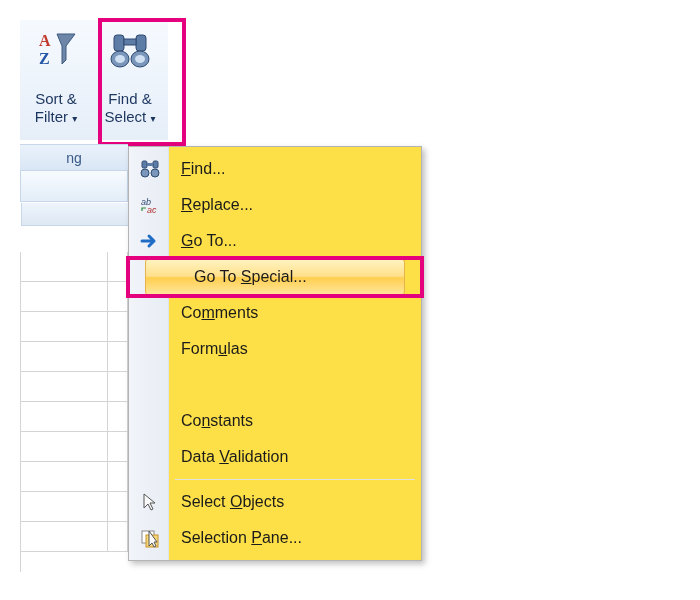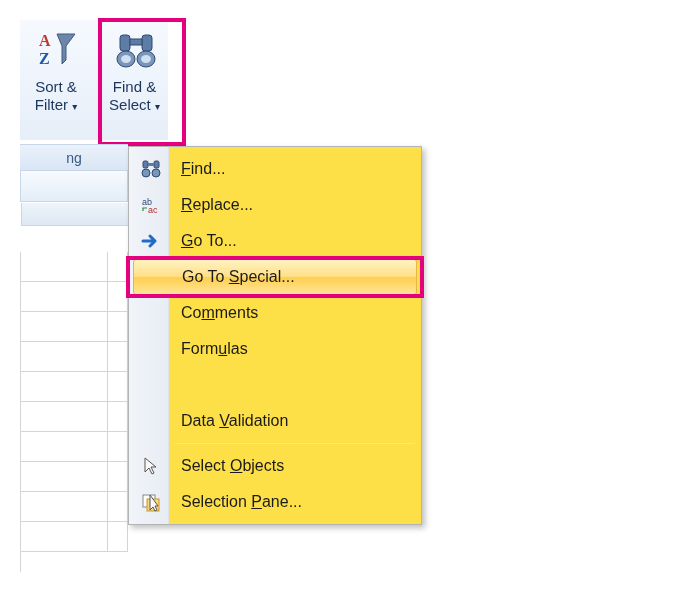--- a/index.html
+++ b/index.html
@@ -36,32 +36,32 @@
     width: 48px;
     height: 48px;
     display: flex;
     align-items: center;
     justify-content: center;
   }
   .ribbon-btn .lbl {
     text-align: center;
     color: #1c355e;
     line-height: 1.2;
-    margin-top: 4px;
+    margin-top: 16px;
     font-size: 15px;
     white-space: pre;
   }
   .ribbon-btn .drop {
     font-size: 10px;
     margin-top: 2px;
     color: #1c355e;
     display: inline-block;
   }
   .sort-btn { width: 72px; }
-  .find-btn { width: 76px; align-items: flex-end; }
+  .find-btn { width: 76px; }
 
   .highlight-find {
     position: absolute;
     left: 98px;
     top: 18px;
     width: 88px;
     height: 128px;
     border: 4px solid #e5007e;
     pointer-events: none;
   }
@@ -155,24 +155,25 @@
   }
   .menu-item .mi-icon {
     position: absolute;
     left: 8px;
     top: 50%;
     transform: translateY(-50%);
     width: 22px;
     height: 22px;
     display: flex;
     align-items: center;
-    justify-content: flex-end;
+    justify-content: center;
+    font-style: italic;
   }
   .menu-item.hot {
-    margin: 0 2px;
+    margin: 0 14px;
     background: linear-gradient(#fff3c0,#ffe08a 48%,#ffce4f 52%,#ffe699);
     border: 1px solid #e7b44a;
     border-radius: 3px;
     padding-left: 48px;
   }
   .menu-sep {
     margin: 4px 4px 4px 44px;
     height: 0;
     border-top: 1px solid #e2e2e2;
   }
@@ -319,20 +320,24 @@
     </div>
     <div class="menu-item">
       <span class="mi-icon"></span>
       <span>Form<span class="u">u</span>las</span>
     </div>
     <div class="menu-item">
       <span class="mi-icon"></span>
     </div>
     <div class="menu-item">
       <span class="mi-icon"></span>
+      <span>Co<span class="u">n</span>stants</span>
+    </div>
+    <div class="menu-item">
+      <span class="mi-icon"></span>
       <span>Data <span class="u">V</span>alidation</span>
     </div>
     <div class="menu-sep"></div>
     <div class="menu-item">
       <span class="mi-icon">
         <svg width="20" height="20" viewBox="0 0 20 20">
           <path d="M4 2 L4 16 L8 12 L11 18 L13 17 L10 11 L15 11 Z" fill="#fafafa" stroke="#555"></path>
         </svg>
       </span>
       <span>Select <span class="u">O</span>bjects</span>

